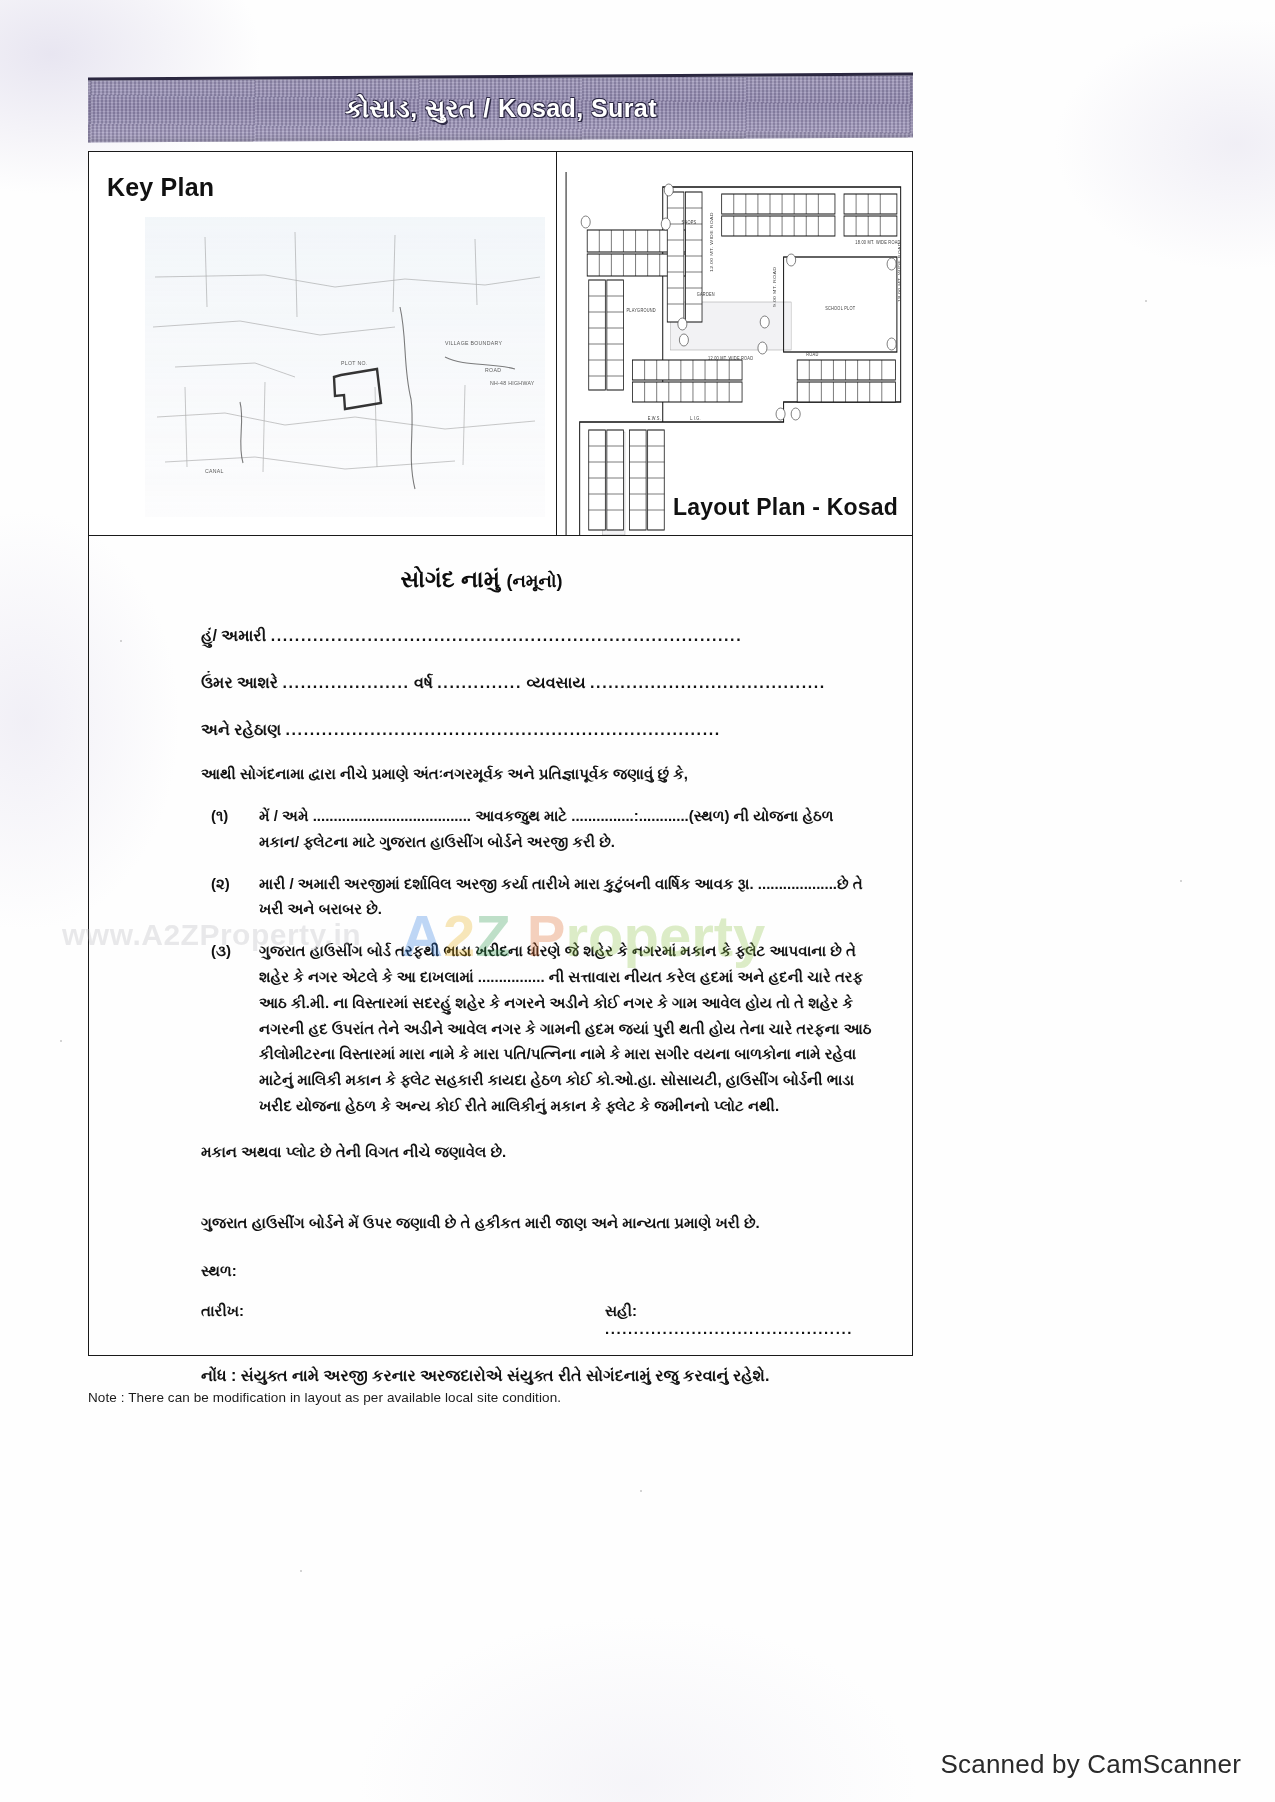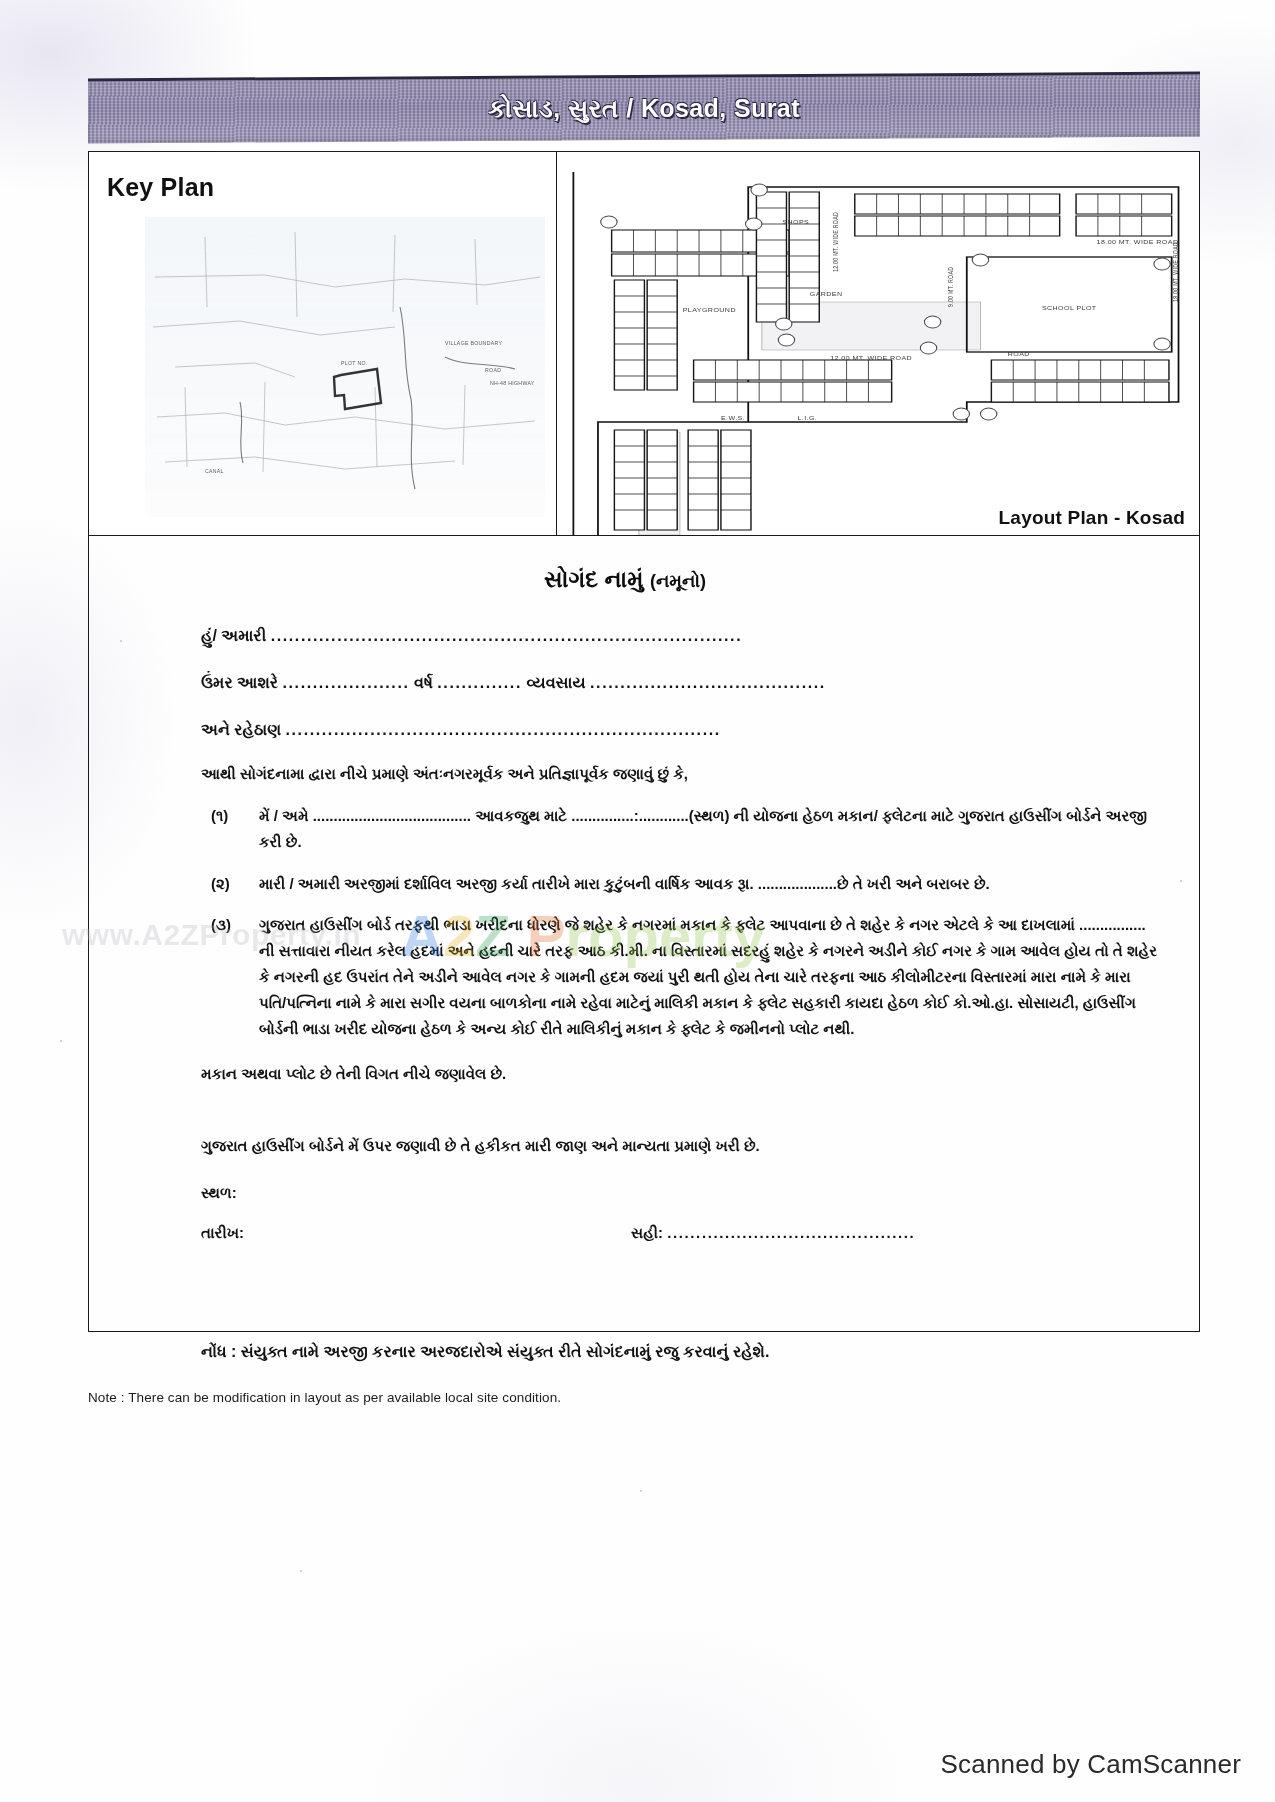--- a/index.html
+++ b/index.html
@@ -15,21 +15,21 @@
     position:absolute;inset:0;
     background:
       radial-gradient(ellipse 300px 200px at 4% 3%, rgba(205,200,225,.45), rgba(255,255,255,0) 70%),
       radial-gradient(ellipse 220px 300px at 2% 40%, rgba(210,205,228,.30), rgba(255,255,255,0) 70%),
       radial-gradient(ellipse 260px 180px at 97% 8%, rgba(208,203,226,.30), rgba(255,255,255,0) 70%),
       radial-gradient(ellipse 400px 240px at 50% 99%, rgba(215,212,230,.22), rgba(255,255,255,0) 70%),
       #fefefe;
   }
   .frame{
     position:absolute;
-    left:88px;top:75px;width:1112px;height:1270px;
+    left:88px;top:75px;width:825px;height:1270px;
   }
   
   .banner{
     position:relative;
     height:62px;
     background:
       repeating-linear-gradient(92deg, rgba(255,255,255,.16) 0 2px, rgba(0,0,0,.07) 2px 4px),
       repeating-linear-gradient(0deg, rgba(255,255,255,.10) 0 1px, rgba(0,0,0,.06) 1px 3px),
       linear-gradient(180deg,#9b93b8 0%,#8f86ae 45%,#a49cc0 100%);
     border-top:3px solid #2b2740;
@@ -63,21 +63,21 @@
   .key-cell{width:467px;border-right:1.6px solid #1a1a1a;}
   .layout-cell{flex:1;}
   .panel-label{
     position:absolute;
     font-weight:bold;
     color:#111;
     letter-spacing:.2px;
     z-index:6;
   }
   .key-label{left:18px;top:21px;font-size:25px;}
-  .layout-label{right:14px;bottom:6px;font-size:19px;white-space:nowrap;}
+  .layout-label{right:14px;bottom:14px;font-size:23px;white-space:nowrap;}
 
   
   .keymap{
     position:absolute;left:56px;top:65px;width:400px;height:300px;
     background:
       linear-gradient(180deg, rgba(228,236,243,.55), rgba(245,245,248,.35));
     opacity:.85;
   }
   .keymap svg{width:100%;height:100%;}
   .plot-hilite{fill:none;stroke:#111;stroke-width:2.4;}

